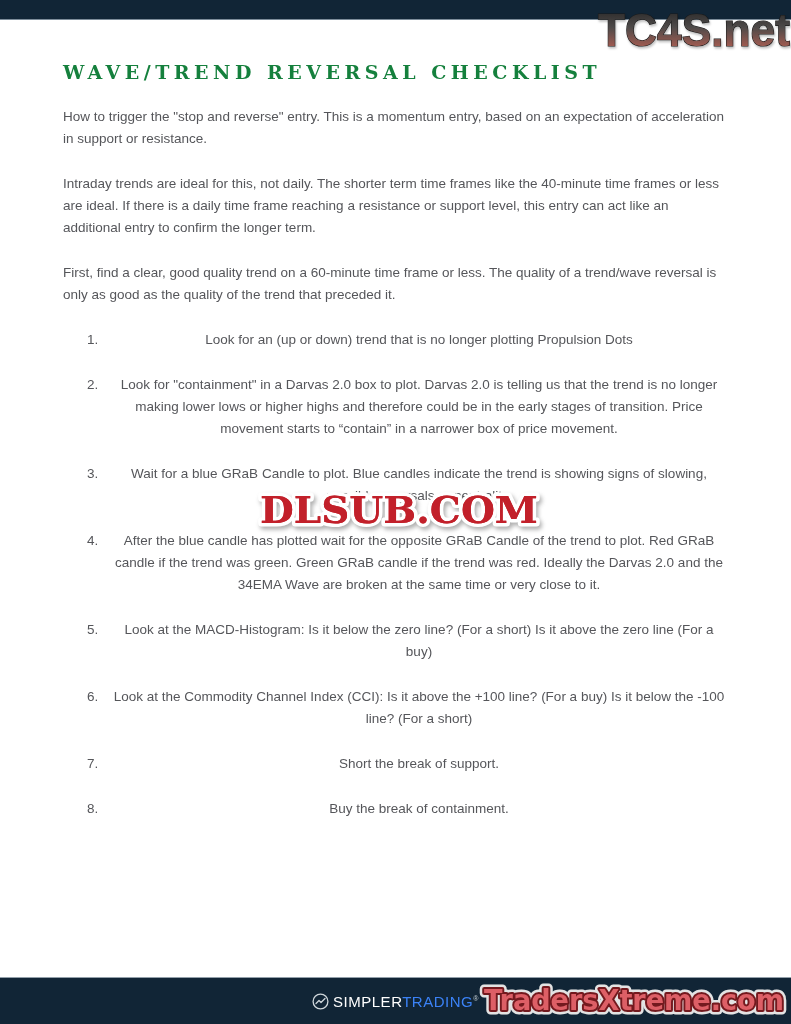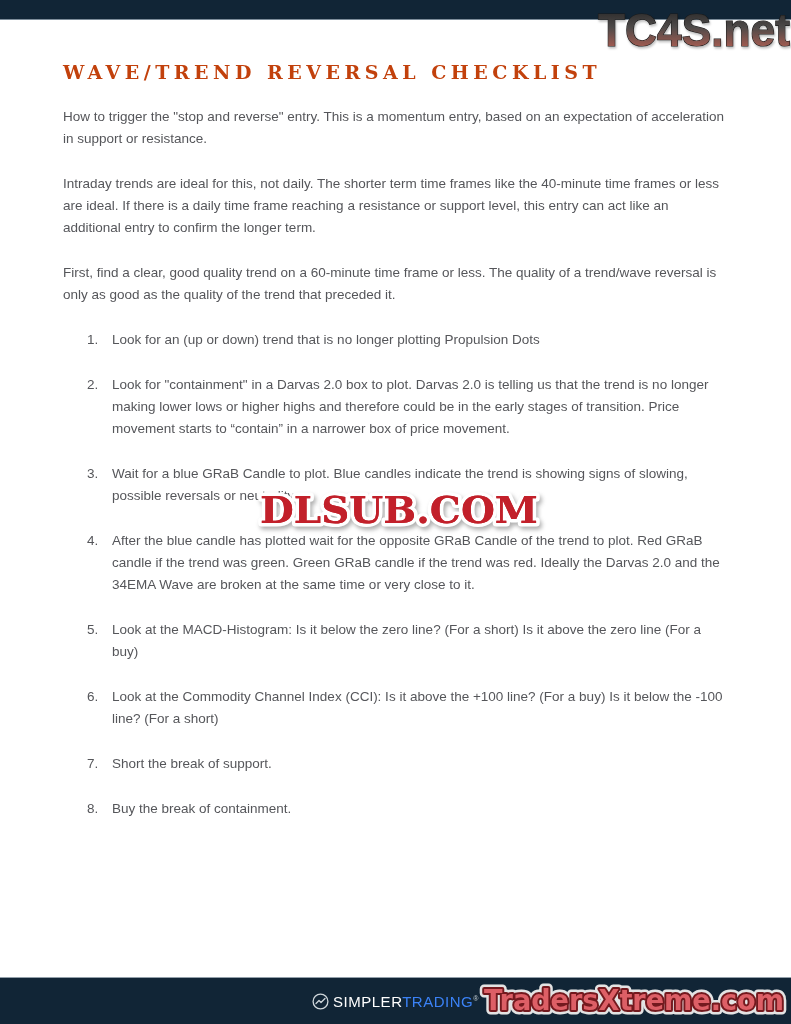--- a/index.html
+++ b/index.html
@@ -47,35 +47,36 @@
     width: 791px;
     padding: 40px 63px 0 63px;
   }
   .doc-title {
     margin: 0 0 22px 0;
     font-family: "DejaVu Serif", serif;
     font-weight: bold;
     font-size: 19px;
     line-height: 24px;
     letter-spacing: 4.5px;
-    color: #c2410c;
+    color: #15803d;
   }
   .doc-p {
     margin: 0 0 23px 0;
     font-size: 13.5px;
     line-height: 22px;
     color: #55565a;
     width: 663px;
   }
   ol.checklist {
     margin: 7px 0 10px 0;
     padding: 0;
     list-style: none;
     counter-reset: item;
     width: 663px;
+    text-align: center;
   }
   ol.checklist li {
     counter-increment: item;
     position: relative;
     margin: 0 0 23px 0;
     padding-left: 49px;
     font-size: 13.5px;
     line-height: 22px;
     color: #55565a;
   }

